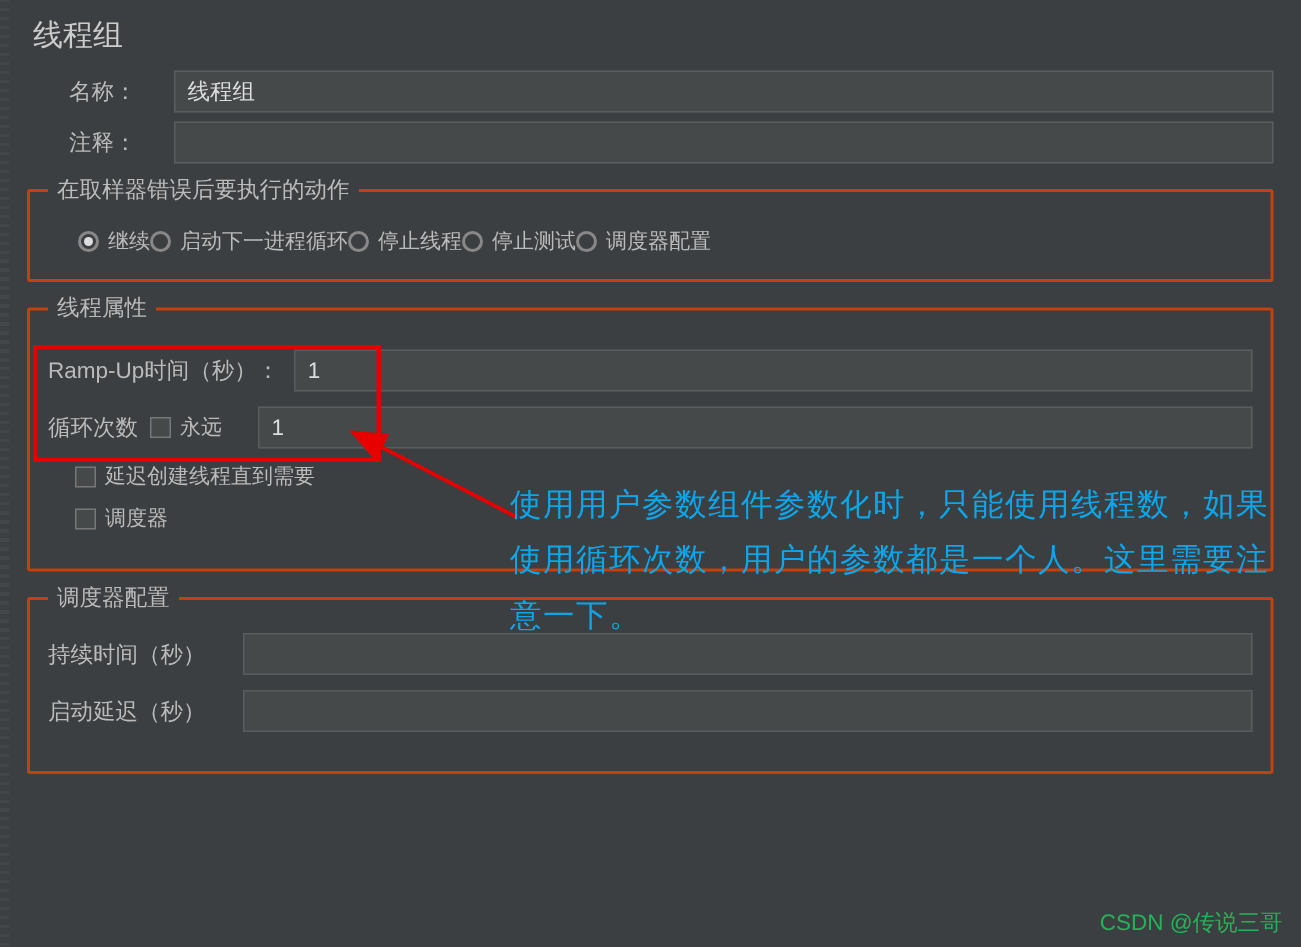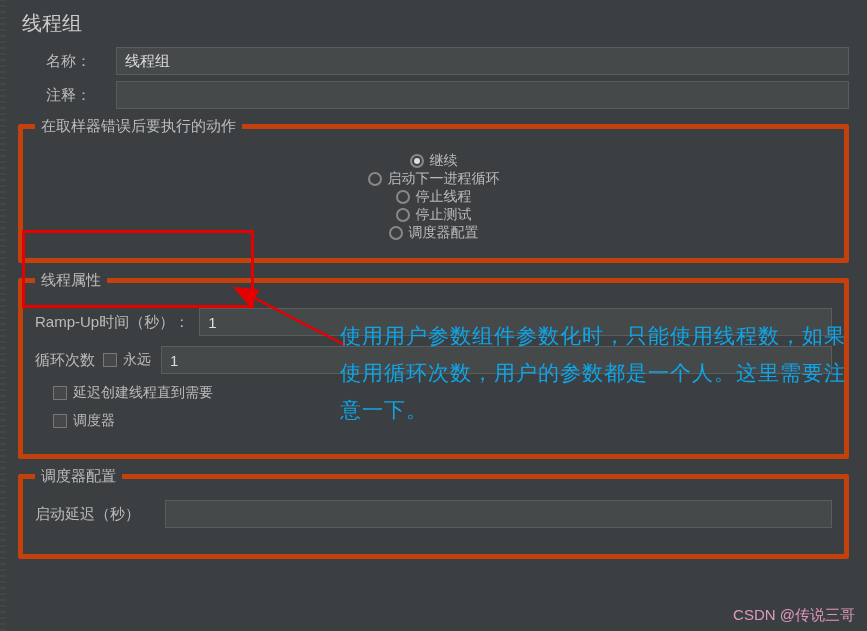--- a/index.html
+++ b/index.html
@@ -42,37 +42,36 @@
       flex: 1;
       background: #45494a;
       border: 1px solid #5a5d5e;
       color: #dddddd;
       padding: 4px 8px;
       font-size: 15px;
       height: 28px;
       font-family: inherit;
     }
     fieldset {
-      border: 5px solid #c2410c;
+      border: 2px solid #c2410c;
       border-radius: 2px;
       margin-top: 8px;
       padding: 14px 12px 14px 12px;
       position: relative;
     }
     legend {
       padding: 0 6px;
       color: #bbbbbb;
       font-size: 15px;
     }
     .radio-row {
       display: flex;
-      justify-content: space-between;
+      justify-content: flex-start;
       align-items: center;
       padding: 2px 20px;
-      flex-direction: column;
     }
     .radio-item {
       display: flex;
       align-items: center;
       gap: 6px;
       cursor: pointer;
     }
     .radio-circle {
       width: 14px;
       height: 14px;
@@ -133,21 +132,21 @@
       display: flex;
       align-items: center;
       margin-bottom: 10px;
     }
     .loop-row .prop-label {
       margin-right: 8px;
     }
     .forever-check {
       display: flex;
       align-items: center;
-      margin-right: 10px;
+      margin-right: 24px;
     }
     .redbox {
       position: absolute;
       border: 3px solid #e60000;
       pointer-events: none;
       z-index: 10;
     }
     .annotation-text {
       position: absolute;
       color: #0ea5e9;
@@ -160,21 +159,21 @@
     }
     .arrow-svg {
       position: absolute;
       pointer-events: none;
       z-index: 10;
     }
     .watermark {
       position: absolute;
       bottom: 6px;
       right: 12px;
-      color: #f9a8d4;
+      color: #22c55e;
       font-size: 15px;
       opacity: 0.85;
       font-family: Arial, sans-serif;
       margin-left: 45px;
     }
     .left-drag {
       position: absolute;
       left: 0;
       top: 0;
       width: 6px;
@@ -253,20 +252,24 @@
     </div>
 
     <div class="checkbox-row">
       <span class="checkbox-box"></span>
       <span>调度器</span>
     </div>
   </fieldset>
 
   <fieldset>
     <legend>调度器配置</legend>
+    <div class="prop-row">
+      <div class="prop-label" style="width:120px;">持续时间（秒）</div>
+      <input class="prop-input" type="text" value="" style="">
+    </div>
     <div class="prop-row" style="margin-bottom:12px;">
       <div class="prop-label" style="width:120px;">启动延迟（秒）</div>
       <input class="prop-input" type="text" value="" style="">
     </div>
   </fieldset>
 </div>
 
 <div class="redbox" style="left:22px; top:230px; width:232px; height:78px;"></div>
 
 <svg class="arrow-svg" style="left:0; top:0;" width="867" height="631">

